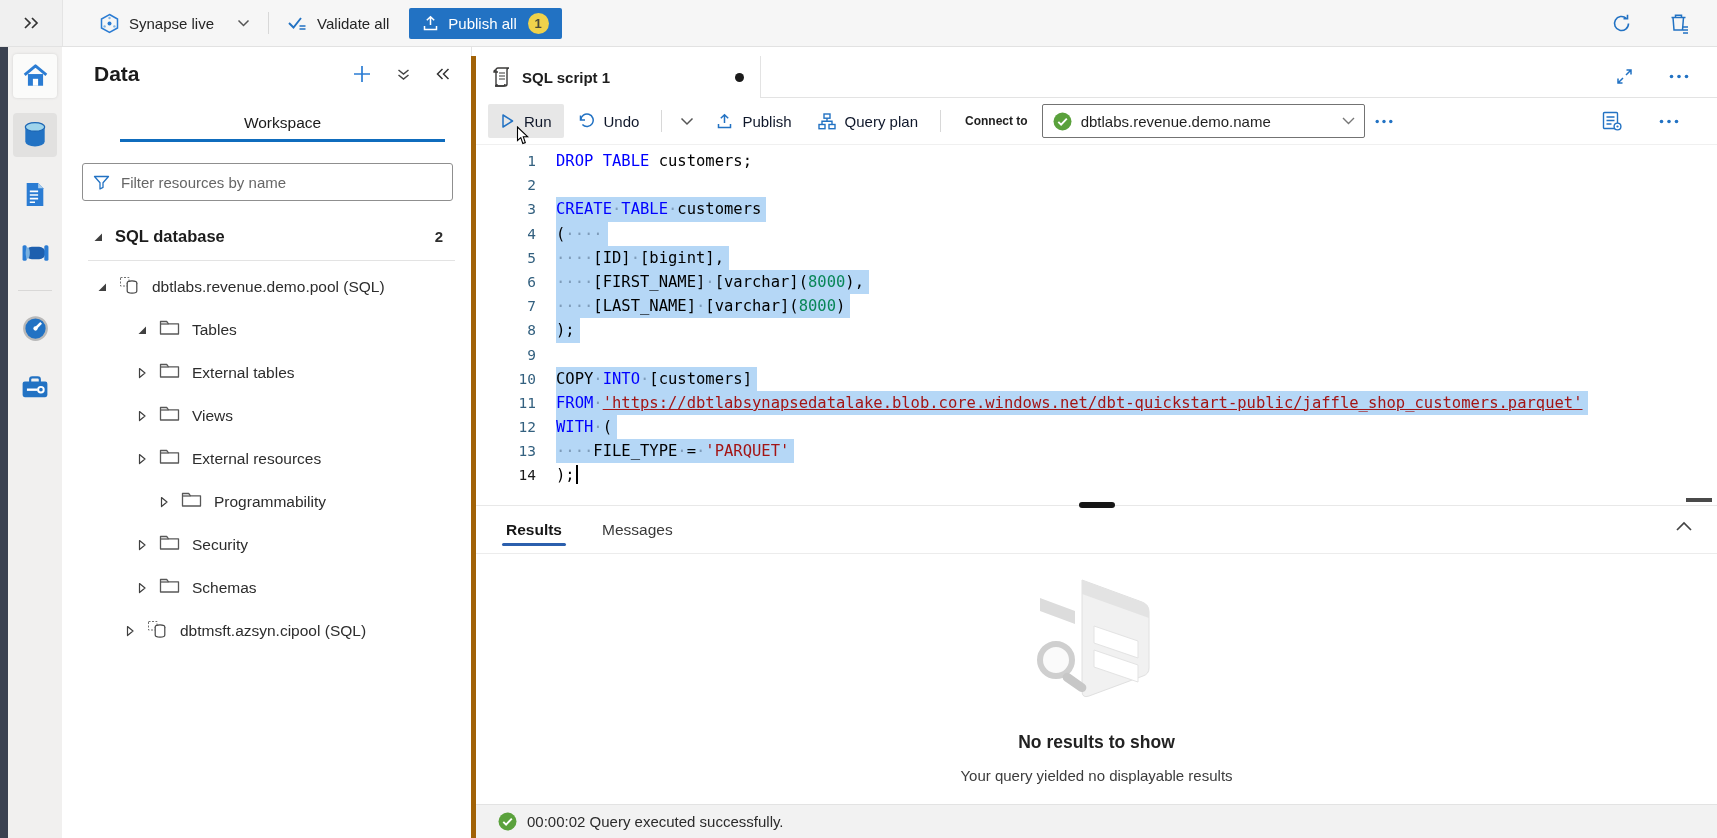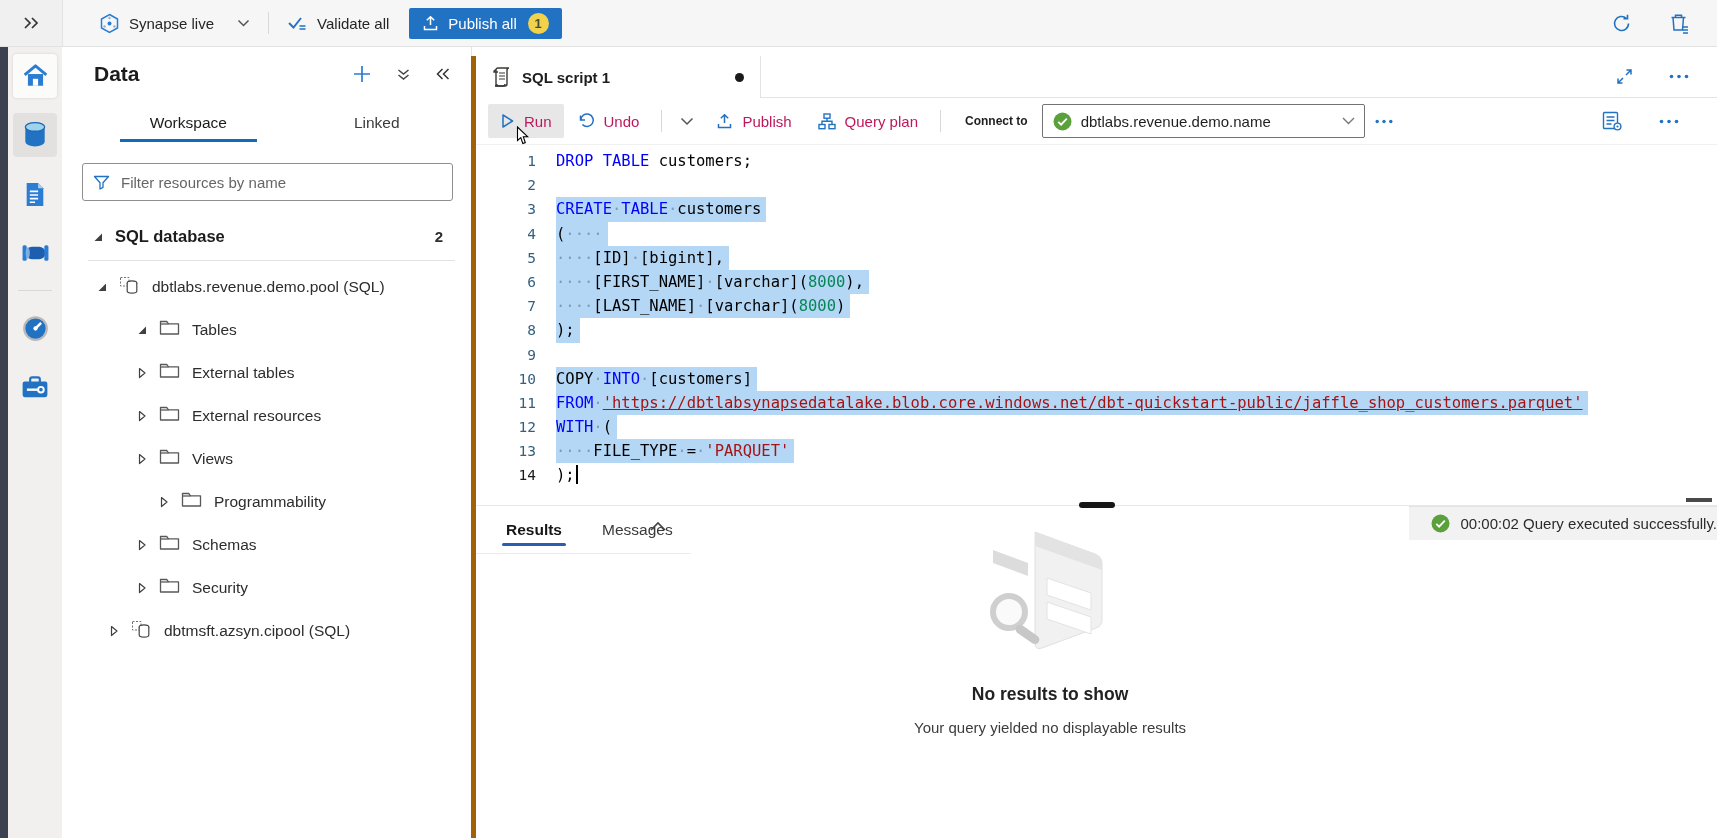--- a/index.html
+++ b/index.html
@@ -62,21 +62,21 @@
   .doc-tab{width:252px;display:flex;align-items:center;gap:11px;padding:0 16px;
            border-right:1px solid #e3e3e3;flex:none;}
   .doc-tab-title{font-size:15px;font-weight:bold;color:#1d1d1d;white-space:nowrap;}
   .dirty-dot{width:9px;height:9px;border-radius:50%;background:#1b1b1b;margin-left:auto;}
   .tabstrip-rest{flex:1;border-bottom:1px solid #e3e3e3;display:flex;align-items:center;
                  justify-content:flex-end;gap:36px;padding-right:28px;}
 
   .toolbar{height:46px;display:flex;align-items:center;flex:none;padding:0 12px;gap:2px;
            border-bottom:1px solid #f0f0f0;}
   .tbtn{display:flex;align-items:center;gap:9px;height:34px;padding:0 12px;border-radius:2px;
-        font-size:15px;color:#be185d;position:relative;cursor:default;white-space:nowrap;}
+        font-size:15px;color:#0f172a;position:relative;cursor:default;white-space:nowrap;}
   .tbtn.hovered{background:#e7e7e7;}
   .mouse-cursor{position:absolute;left:28px;top:22px;z-index:9;}
   .tb-chev{padding:0 8px;}
   .connect-label{font-size:12px;font-weight:bold;color:#1f1f1f;margin:0 12px 0 14px;white-space:nowrap;}
   .connect-box{display:flex;align-items:center;gap:9px;height:32px;width:302px;
                border:1px solid #737373;border-radius:2px;padding:0 9px 0 10px;background:#fff;}
   .connect-text{flex:1;font-size:15px;color:#1f1f1f;white-space:nowrap;overflow:hidden;}
   .toolbar-right{margin-left:auto;display:flex;align-items:center;gap:36px;padding-right:26px;}
 
   
@@ -93,21 +93,21 @@
   .tk-s{color:#a31515;}
   .tk-u{color:#a31515;text-decoration:underline;}
   .tk-n{color:#098658;}
   .tk-w{color:#7e9cb9;}
   .caret{display:inline-block;width:2px;height:19px;background:#000;vertical-align:-4px;margin-left:1px;
          animation:blink 1.1s steps(1) infinite;}
   @keyframes blink{0%,55%{opacity:1}56%,100%{opacity:0}}
   .editor-scroll-mark{position:absolute;right:5px;bottom:3px;width:26px;height:4px;background:#4a4a4a;}
 
   
-  .results{flex:1;display:flex;flex-direction:row;border-top:1px solid #e8e8e8;position:relative;background:#fff;}
+  .results{flex:1;display:flex;flex-direction:column;border-top:1px solid #e8e8e8;position:relative;background:#fff;}
   .drag-handle{position:absolute;top:-4px;left:50%;transform:translateX(-50%);width:36px;height:6px;
                border-radius:3px;background:#161616;z-index:4;}
   .rtabs{height:47px;flex:none;display:flex;align-items:center;padding-left:12px;gap:4px;
          border-bottom:1px solid #ececec;position:relative;}
   .rtab{padding:0 18px;height:100%;display:flex;align-items:center;font-size:15.5px;color:#3a3a3a;position:relative;}
   .rtab.active{font-weight:bold;color:#161616;}
   .rtab.active::after{content:"";position:absolute;left:14px;right:14px;bottom:7px;height:3px;background:#2b5fad;border-radius:2px;}
   .rtabs-collapse{position:absolute;right:24px;top:15px;}
   .empty{flex:1;display:flex;flex-direction:column;align-items:center;padding-top:20px;overflow:hidden;}
   .empty-title{font-size:17.5px;font-weight:bold;color:#222;margin-top:20px;}
@@ -267,23 +267,20 @@
               <path d="M7.5 2 L2.5 7 l5 5 M13.5 2 L8.5 7 l5 5" fill="none" stroke="#333" stroke-width="1.5"></path>
             </svg>
         </span>
       </span>
     </div>
 
     <div class="panel-tabs">
       <div class="panel-tab active">
         <span>Workspace</span>
       </div>
-      <div class="panel-tab">
-        <span>Linked</span>
-      </div>
     </div>
 
     <div class="filter">
       <span>
         <svg width="17" height="15" viewBox="0 0 17 15">
             <path d="M1.5 1.5 h14 L10 7.8 v4.6 l-3 1.6 V7.8 Z" fill="none" stroke="#2272c3" stroke-width="1.3" stroke-linejoin="round"></path>
           </svg>
       </span>
       <input value="" placeholder="Filter resources by name" style="">
     </div>
@@ -347,35 +344,35 @@
             <svg width="16" height="16" viewBox="0 0 16 16">
               <path d="M5.5 3.5 L11 8 L5.5 12.5 Z" fill="none" stroke="#404040" stroke-width="1.2" stroke-linejoin="round"></path>
             </svg>
           </span>
           <span class="tree-ico">
             <svg width="21" height="17" viewBox="0 0 21 17">
               <path d="M1.5 2.5 h6.2 l1.8 2.3 h10 V15 H1.5 Z" fill="none" stroke="#585858" stroke-width="1.3" stroke-linejoin="round"></path>
               <path d="M1.5 5 h8" stroke="#585858" stroke-width="1.3"></path>
             </svg>
           </span>
-          <span class="tree-label">External resources</span>
+          <span class="tree-label">Views</span>
         </div>
         <div class="tree-row" style="padding-left: 72px;">
           <span class="tree-exp">
             <svg width="16" height="16" viewBox="0 0 16 16">
               <path d="M5.5 3.5 L11 8 L5.5 12.5 Z" fill="none" stroke="#404040" stroke-width="1.2" stroke-linejoin="round"></path>
             </svg>
           </span>
           <span class="tree-ico">
             <svg width="21" height="17" viewBox="0 0 21 17">
               <path d="M1.5 2.5 h6.2 l1.8 2.3 h10 V15 H1.5 Z" fill="none" stroke="#585858" stroke-width="1.3" stroke-linejoin="round"></path>
               <path d="M1.5 5 h8" stroke="#585858" stroke-width="1.3"></path>
             </svg>
           </span>
-          <span class="tree-label">Views</span>
+          <span class="tree-label">External resources</span>
         </div>
         <div class="tree-row" style="padding-left: 94px;">
           <span class="tree-exp">
             <svg width="16" height="16" viewBox="0 0 16 16">
               <path d="M5.5 3.5 L11 8 L5.5 12.5 Z" fill="none" stroke="#404040" stroke-width="1.2" stroke-linejoin="round"></path>
             </svg>
           </span>
           <span class="tree-ico">
             <svg width="21" height="17" viewBox="0 0 21 17">
               <path d="M1.5 2.5 h6.2 l1.8 2.3 h10 V15 H1.5 Z" fill="none" stroke="#585858" stroke-width="1.3" stroke-linejoin="round"></path>
@@ -389,37 +386,37 @@
             <svg width="16" height="16" viewBox="0 0 16 16">
               <path d="M5.5 3.5 L11 8 L5.5 12.5 Z" fill="none" stroke="#404040" stroke-width="1.2" stroke-linejoin="round"></path>
             </svg>
           </span>
           <span class="tree-ico">
             <svg width="21" height="17" viewBox="0 0 21 17">
               <path d="M1.5 2.5 h6.2 l1.8 2.3 h10 V15 H1.5 Z" fill="none" stroke="#585858" stroke-width="1.3" stroke-linejoin="round"></path>
               <path d="M1.5 5 h8" stroke="#585858" stroke-width="1.3"></path>
             </svg>
           </span>
-          <span class="tree-label">Schemas</span>
+          <span class="tree-label">Security</span>
         </div>
         <div class="tree-row" style="padding-left: 72px;">
           <span class="tree-exp">
             <svg width="16" height="16" viewBox="0 0 16 16">
               <path d="M5.5 3.5 L11 8 L5.5 12.5 Z" fill="none" stroke="#404040" stroke-width="1.2" stroke-linejoin="round"></path>
             </svg>
           </span>
           <span class="tree-ico">
             <svg width="21" height="17" viewBox="0 0 21 17">
               <path d="M1.5 2.5 h6.2 l1.8 2.3 h10 V15 H1.5 Z" fill="none" stroke="#585858" stroke-width="1.3" stroke-linejoin="round"></path>
               <path d="M1.5 5 h8" stroke="#585858" stroke-width="1.3"></path>
             </svg>
           </span>
-          <span class="tree-label">Security</span>
-        </div>
-        <div class="tree-row" style="padding-left: 44px;">
+          <span class="tree-label">Schemas</span>
+        </div>
+        <div class="tree-row" style="padding-left: 60px;">
           <span class="tree-exp">
             <svg width="16" height="16" viewBox="0 0 16 16">
               <path d="M5.5 3.5 L11 8 L5.5 12.5 Z" fill="none" stroke="#404040" stroke-width="1.2" stroke-linejoin="round"></path>
             </svg>
           </span>
           <span class="tree-ico">
             <svg width="21" height="21" viewBox="0 0 21 21">
               <rect x="1.5" y="1.5" width="8.5" height="8.5" fill="none" stroke="#707070" stroke-width="1" stroke-dasharray="2 1.5"></rect>
               <ellipse cx="13" cy="7" rx="4.8" ry="2.1" fill="#fff" stroke="#464646" stroke-width="1.2"></ellipse>
               <path d="M8.2 7 v8 a4.8 2.1 0 0 0 9.6 0 V7" fill="#fff" stroke="#464646" stroke-width="1.2"></path>

